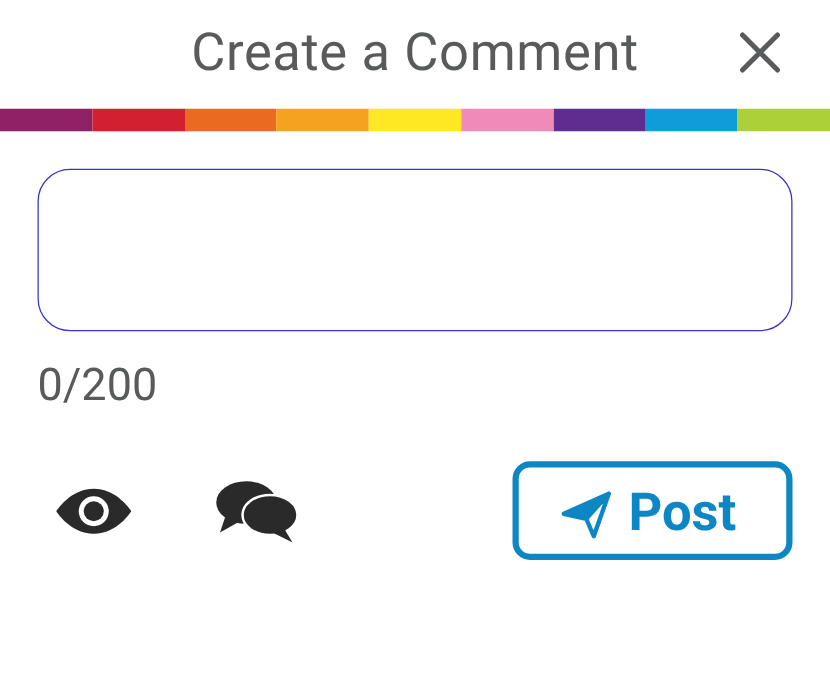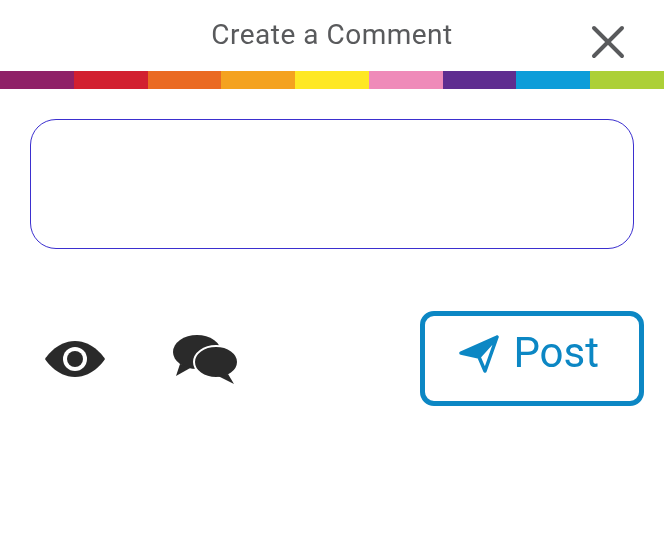--- a/index.html
+++ b/index.html
@@ -12,21 +12,21 @@
     position: relative;
   }
   .header {
     display: flex;
     align-items: center;
     justify-content: center;
     padding: 18px 0 20px 0;
     position: relative;
   }
   .title {
-    font-size: 28px;
+    font-size: 42px;
     font-weight: 400;
     color: #595a5c;
     letter-spacing: 0.5px;
   }
   .close-btn {
     position: absolute;
     right: 36px;
     top: 22px;
     width: 40px;
     height: 40px;
@@ -85,33 +85,34 @@
     height: 60px;
     display: flex;
     align-items: center;
     justify-content: center;
     cursor: pointer;
     color: #2a2a2a;
     margin-right: 40px;
   }
   .post-btn {
     margin-left: auto;
-    margin-right: 20px;
+    margin-right: 30px;
     display: flex;
     align-items: center;
     justify-content: center;
     gap: 14px;
     border: 5px solid #0c87c4;
     color: #0c87c4;
     background: #fff;
     border-radius: 14px;
-    padding: 12px 40px 24px 34px;
+    padding: 12px 40px 8px 34px;
     font-size: 42px;
     cursor: pointer;
     font-family: inherit;
+    font-weight: bold;
   }
   .post-btn svg { display: block; }
 </style>
 </head>
 <body>
 
 <div class="header">
   <div class="title">Create a Comment</div>
   <div class="close-btn">
     <svg width="36" height="36" viewBox="0 0 36 36">
@@ -130,20 +131,21 @@
     <div class="r5"></div>
     <div class="r6"></div>
     <div class="r7"></div>
     <div class="r8"></div>
 </div>
 
 <div class="body-area">
   <textarea class="comment-input" placeholder="" style=""></textarea>
 
   <div class="meta-row">
+    <div class="counter">0/200</div>
   </div>
 </div>
 
 <div class="actions">
   <div class="icon-btn">
     <svg width="66" height="44" viewBox="0 0 66 44">
       <path d="M33 4 C14 4 3 22 3 22 C3 22 14 40 33 40 C52 40 63 22 63 22 C63 22 52 4 33 4 Z" fill="#2a2a2a"></path>
       <circle cx="33" cy="22" r="12" fill="#ffffff"></circle>
       <circle cx="33" cy="22" r="8" fill="#2a2a2a"></circle>
     </svg>

